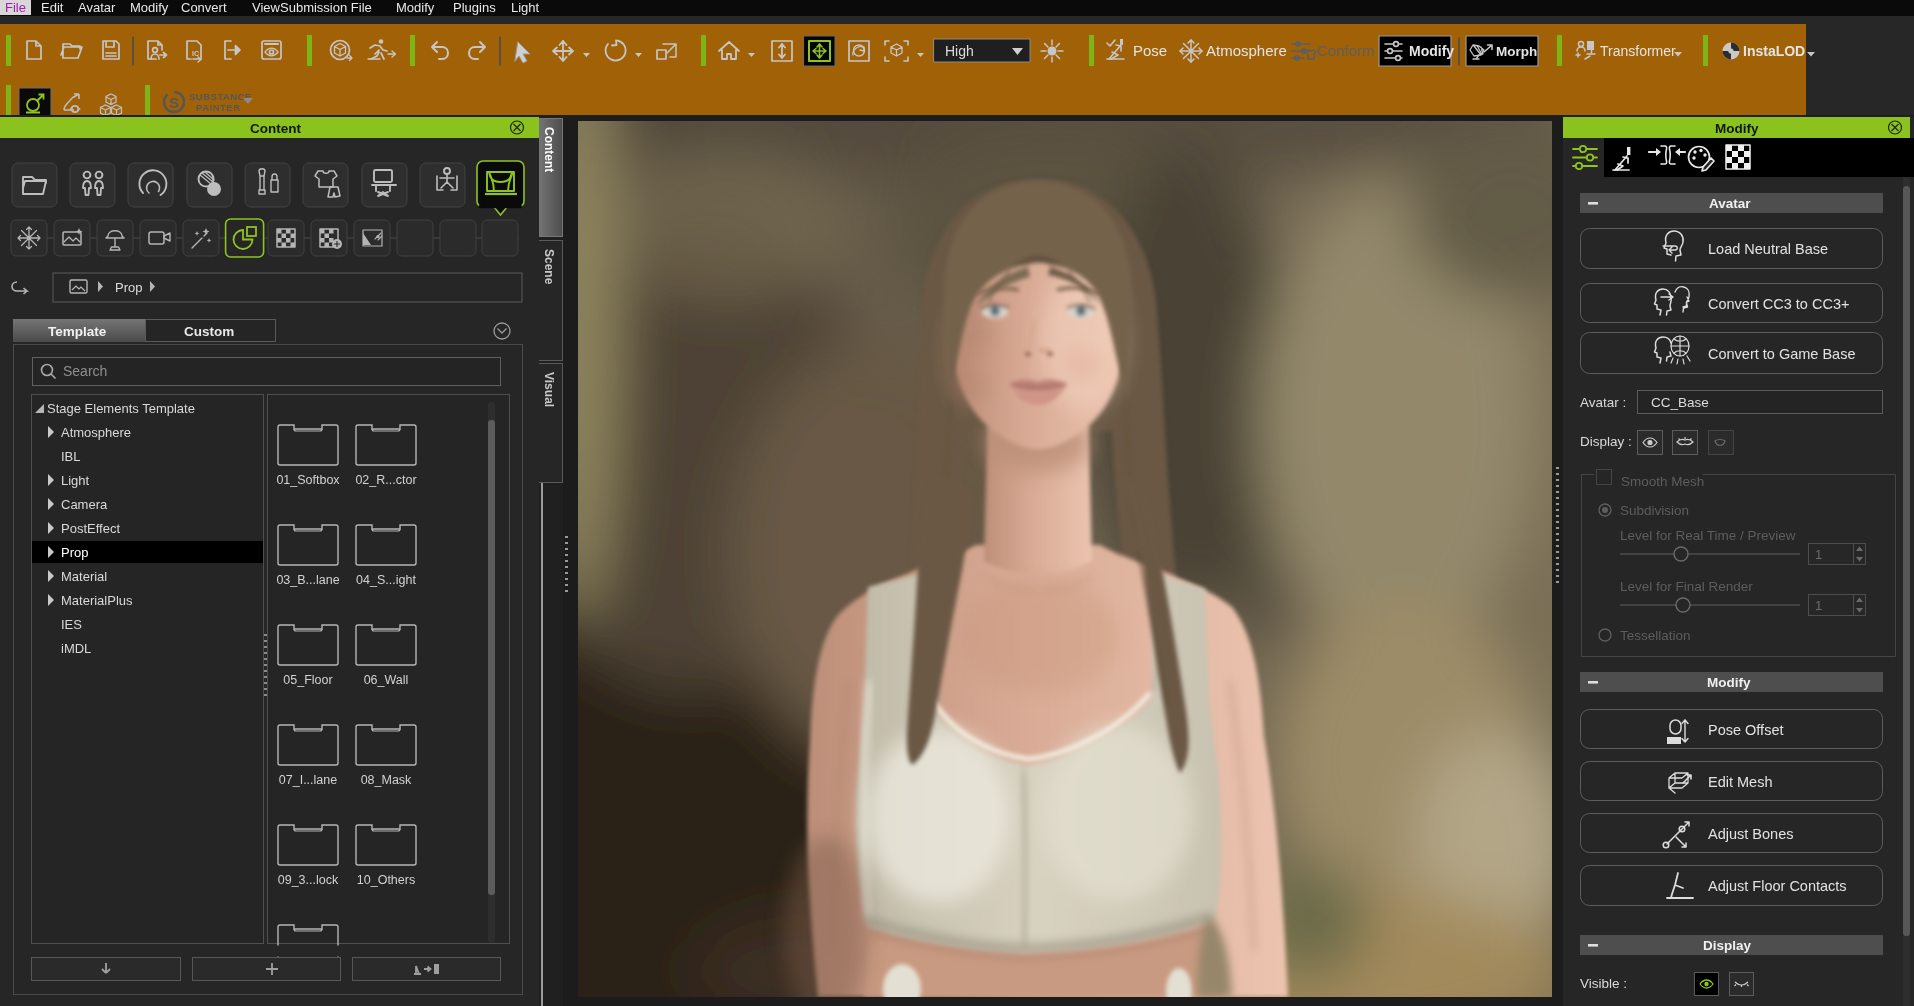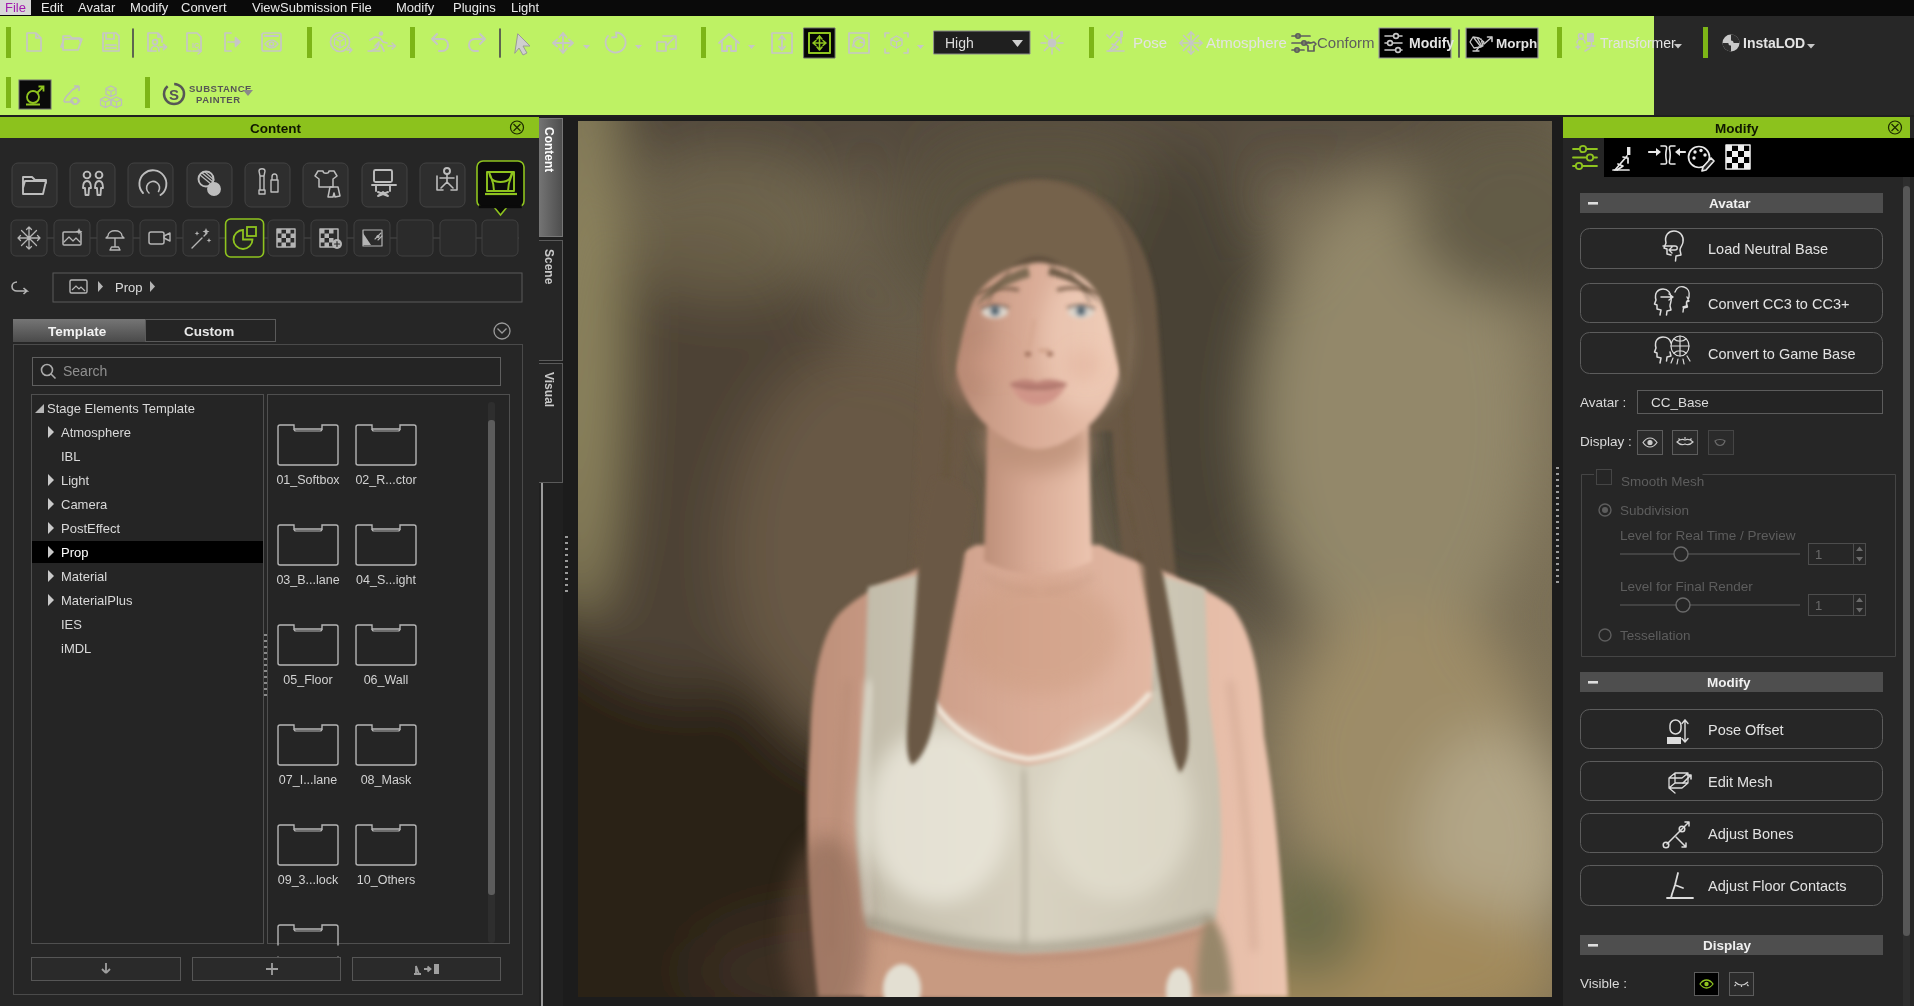--- a/index.html
+++ b/index.html
@@ -5,21 +5,21 @@
   * { margin:0; padding:0; box-sizing:border-box; }
   html,body { width:1914px; height:1006px; overflow:hidden; background:#272727;
     font-family:"Liberation Sans", sans-serif; }
   #app { position:relative; width:1914px; height:1006px; background:#272727; }
   
   #menubar { position:absolute; left:0; top:0; width:1914px; height:16px; background:#0a0a0a;
     color:#e8e8e8; font-size:13px; }
   #menubar .mi { position:absolute; top:0px; line-height:16px; }
   #menubar .file { background:#d8d8d8; color:#a21caf; left:0; width:31px; text-align:center; height:15px; line-height:15px;}
   
-  #toolbar { position:absolute; left:0; top:16px; width:1654px; height:99px; background:#bef264; }
+  #toolbar { position:absolute; left:0; top:24px; width:1806px; height:99px; background:#a16207; }
   #leftpanel { position:absolute; left:0; top:115px; width:539px; height:891px; background:#262626; }
   #tabstrip  { position:absolute; left:539px; top:115px; width:24px; height:891px; background:#202020; }
   #viewport  { position:absolute; left:563px; top:115px; width:1000px; height:891px; background:#1c1c1c; }
   #rightpanel{ position:absolute; left:1563px; top:115px; width:351px; height:891px; background:#262626; }
   .vtab { position:absolute; left:0; width:24px; border:1px solid #5a5a5a; border-left:none;
     color:#c8c8c8; font-size:12px; font-weight:bold; background:#262626; }
   .vtab span { position:absolute; left:3px; top:8px; writing-mode:vertical-rl; }
   .vtab.active { background:linear-gradient(90deg,#747474,#4e4e4e); color:#fff; border-color:#777; }
 </style>
 </head>

